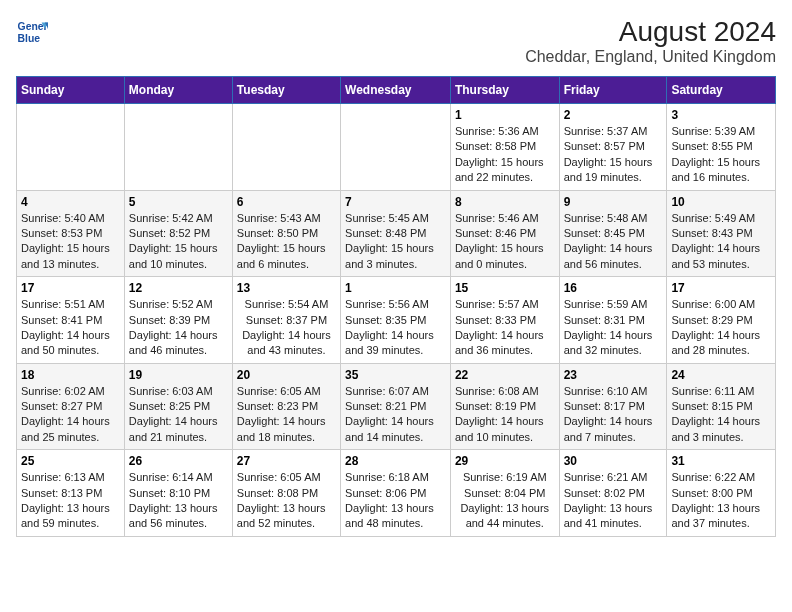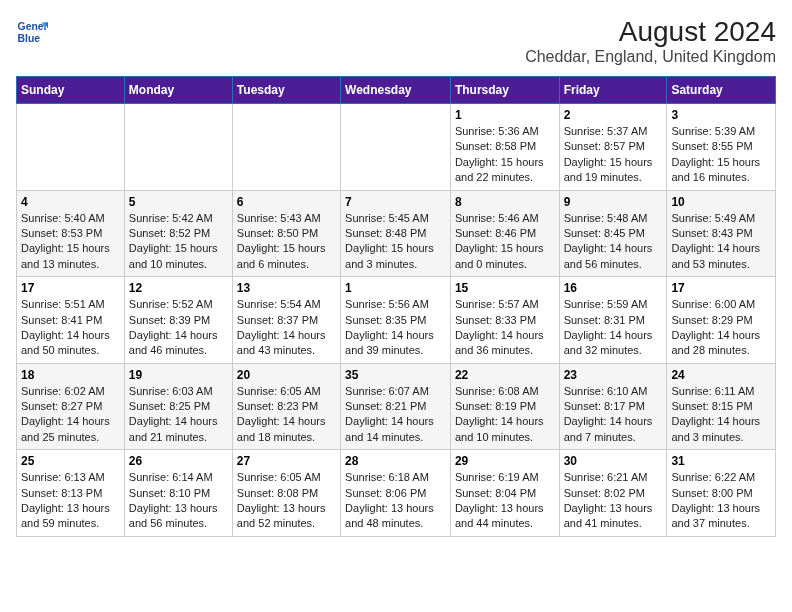--- a/index.html
+++ b/index.html
@@ -185,21 +185,21 @@
 Daylight: 14 hours and 50 minutes.</div>
         </td>
         <td>
           <span class="day-number">12</span>
           <div class="day-info" style="white-space: pre-line;">Sunrise: 5:52 AM
 Sunset: 8:39 PM
 Daylight: 14 hours and 46 minutes.</div>
         </td>
         <td>
           <span class="day-number">13</span>
-          <div class="day-info" style="white-space: pre-line;">Sunrise: 5:54 AM
+          <div class="day-info" style="white-space: pre-line; text-align: center;">Sunrise: 5:54 AM
 Sunset: 8:37 PM
 Daylight: 14 hours and 43 minutes.</div>
         </td>
         <td>
           <span class="day-number">1</span>
           <div class="day-info" style="white-space: pre-line;">Sunrise: 5:56 AM
 Sunset: 8:35 PM
 Daylight: 14 hours and 39 minutes.</div>
         </td>
         <td>
@@ -285,21 +285,21 @@
 Daylight: 13 hours and 52 minutes.</div>
         </td>
         <td>
           <span class="day-number">28</span>
           <div class="day-info" style="white-space: pre-line;">Sunrise: 6:18 AM
 Sunset: 8:06 PM
 Daylight: 13 hours and 48 minutes.</div>
         </td>
         <td>
           <span class="day-number">29</span>
-          <div class="day-info" style="white-space: pre-line;">Sunrise: 6:19 AM
+          <div class="day-info" style="white-space: pre-line; text-align: center;">Sunrise: 6:19 AM
 Sunset: 8:04 PM
 Daylight: 13 hours and 44 minutes.</div>
         </td>
         <td>
           <span class="day-number">30</span>
           <div class="day-info" style="white-space: pre-line;">Sunrise: 6:21 AM
 Sunset: 8:02 PM
 Daylight: 13 hours and 41 minutes.</div>
         </td>
         <td>

